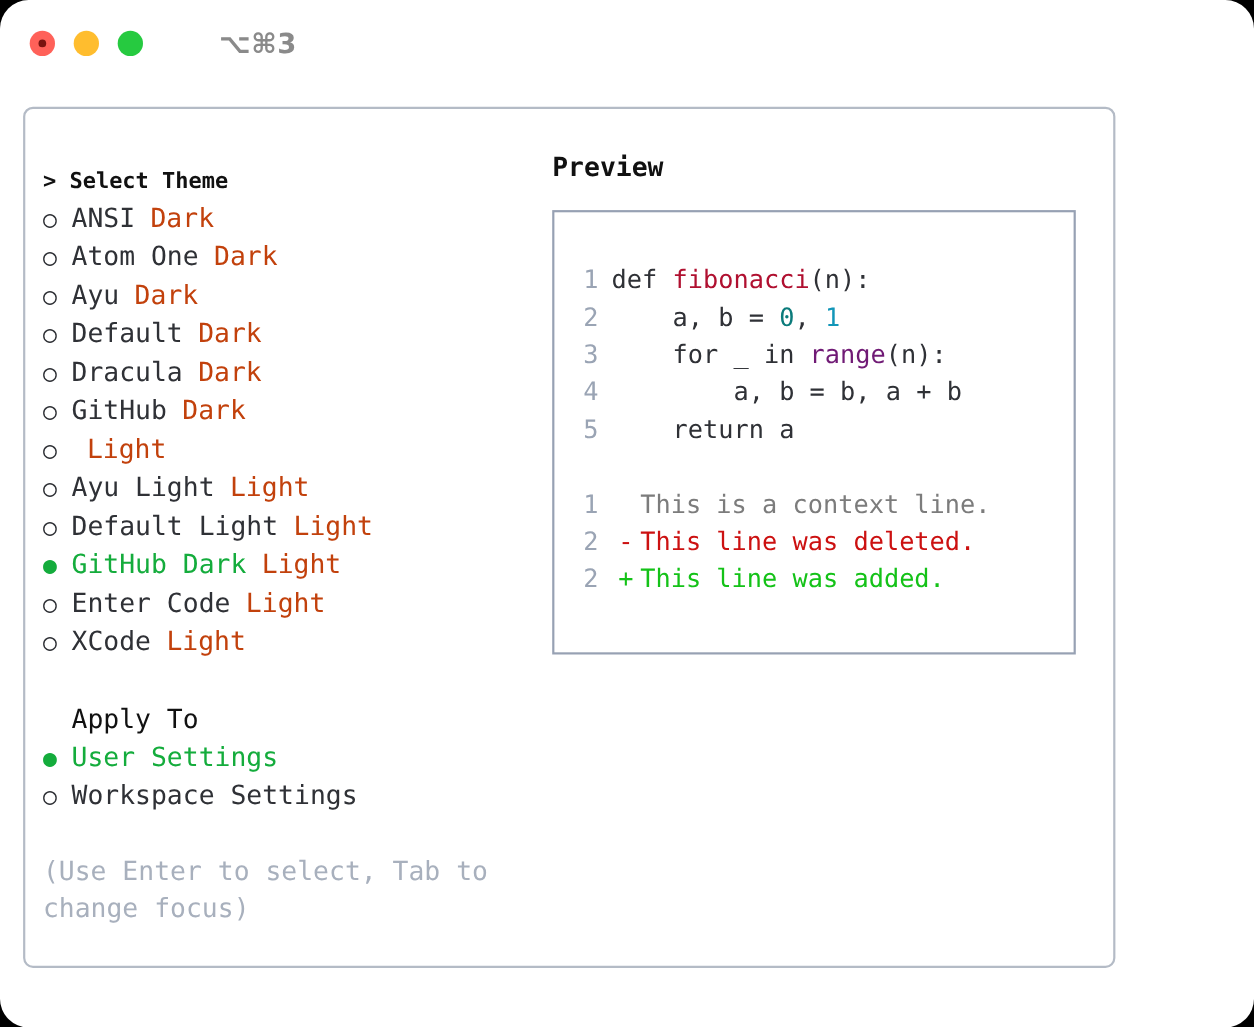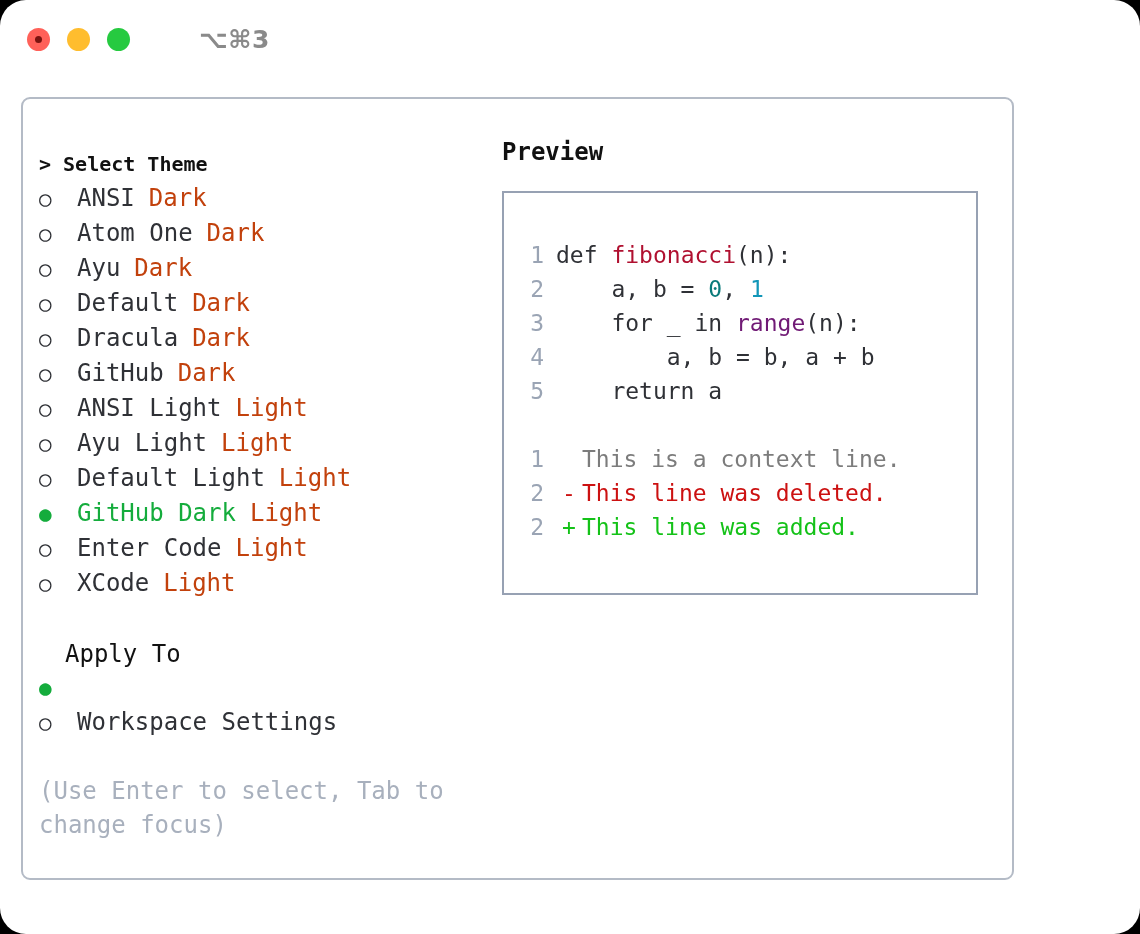--- a/index.html
+++ b/index.html
@@ -119,21 +119,21 @@
     line-height: 34px;
     color: #2f3136;
     white-space: pre;
   }
   .opt .marker {
     width: 26px;
     flex: 0 0 26px;
     color: #2f3136;
     font-size: 21px;
   }
-  .opt .name { color: #2f3136; margin-left: 12px; }
+  .opt .name { color: #2f3136; }
   .opt .tag {
     color: #c2410c;
     margin-left: 14px;
   }
   .opt.selected .marker,
   .opt.selected .name { color: #14ac3c; }
 
   .subsection {
     margin-top: 36px;
   }
@@ -233,32 +233,32 @@
       <div class="left-pane">
         <div class="section-title">&gt; Select Theme</div>
 
         <div class="opt-list">
             <div class="opt"><span class="marker">○</span><span class="name">ANSI</span><span class="tag">Dark</span></div>
             <div class="opt"><span class="marker">○</span><span class="name">Atom One</span><span class="tag">Dark</span></div>
             <div class="opt"><span class="marker">○</span><span class="name">Ayu</span><span class="tag">Dark</span></div>
             <div class="opt"><span class="marker">○</span><span class="name">Default</span><span class="tag">Dark</span></div>
             <div class="opt"><span class="marker">○</span><span class="name">Dracula</span><span class="tag">Dark</span></div>
             <div class="opt"><span class="marker">○</span><span class="name">GitHub</span><span class="tag">Dark</span></div>
-            <div class="opt"><span class="marker">○</span><span class="name">ANSI Light</span><span class="tag">Light</span></div>
+            <div class="opt"><span class="marker">○</span><span class="tag">Light</span></div>
             <div class="opt"><span class="marker">○</span><span class="name">Ayu Light</span><span class="tag">Light</span></div>
             <div class="opt"><span class="marker">○</span><span class="name">Default Light</span><span class="tag">Light</span></div>
             <div class="opt selected"><span class="marker">●</span><span class="name">GitHub Dark</span><span class="tag">Light</span></div>
             <div class="opt"><span class="marker">○</span><span class="name">Enter Code</span><span class="tag">Light</span></div>
             <div class="opt"><span class="marker">○</span><span class="name">XCode</span><span class="tag">Light</span></div>
           </div>
 
         <div class="subsection">
           <div class="subsection-title">Apply To</div>
           <div class="opt-list">
-              <div class="opt selected"><span class="marker">●</span></div>
+              <div class="opt selected"><span class="marker">●</span><span class="name">User Settings</span></div>
               <div class="opt"><span class="marker">○</span><span class="name">Workspace Settings</span></div>
             </div>
         </div>
 
         <div class="hint">(Use Enter to select, Tab to change focus)</div>
       </div>
 
       <div class="right-pane">
         <div class="preview-title">Preview</div>
 

